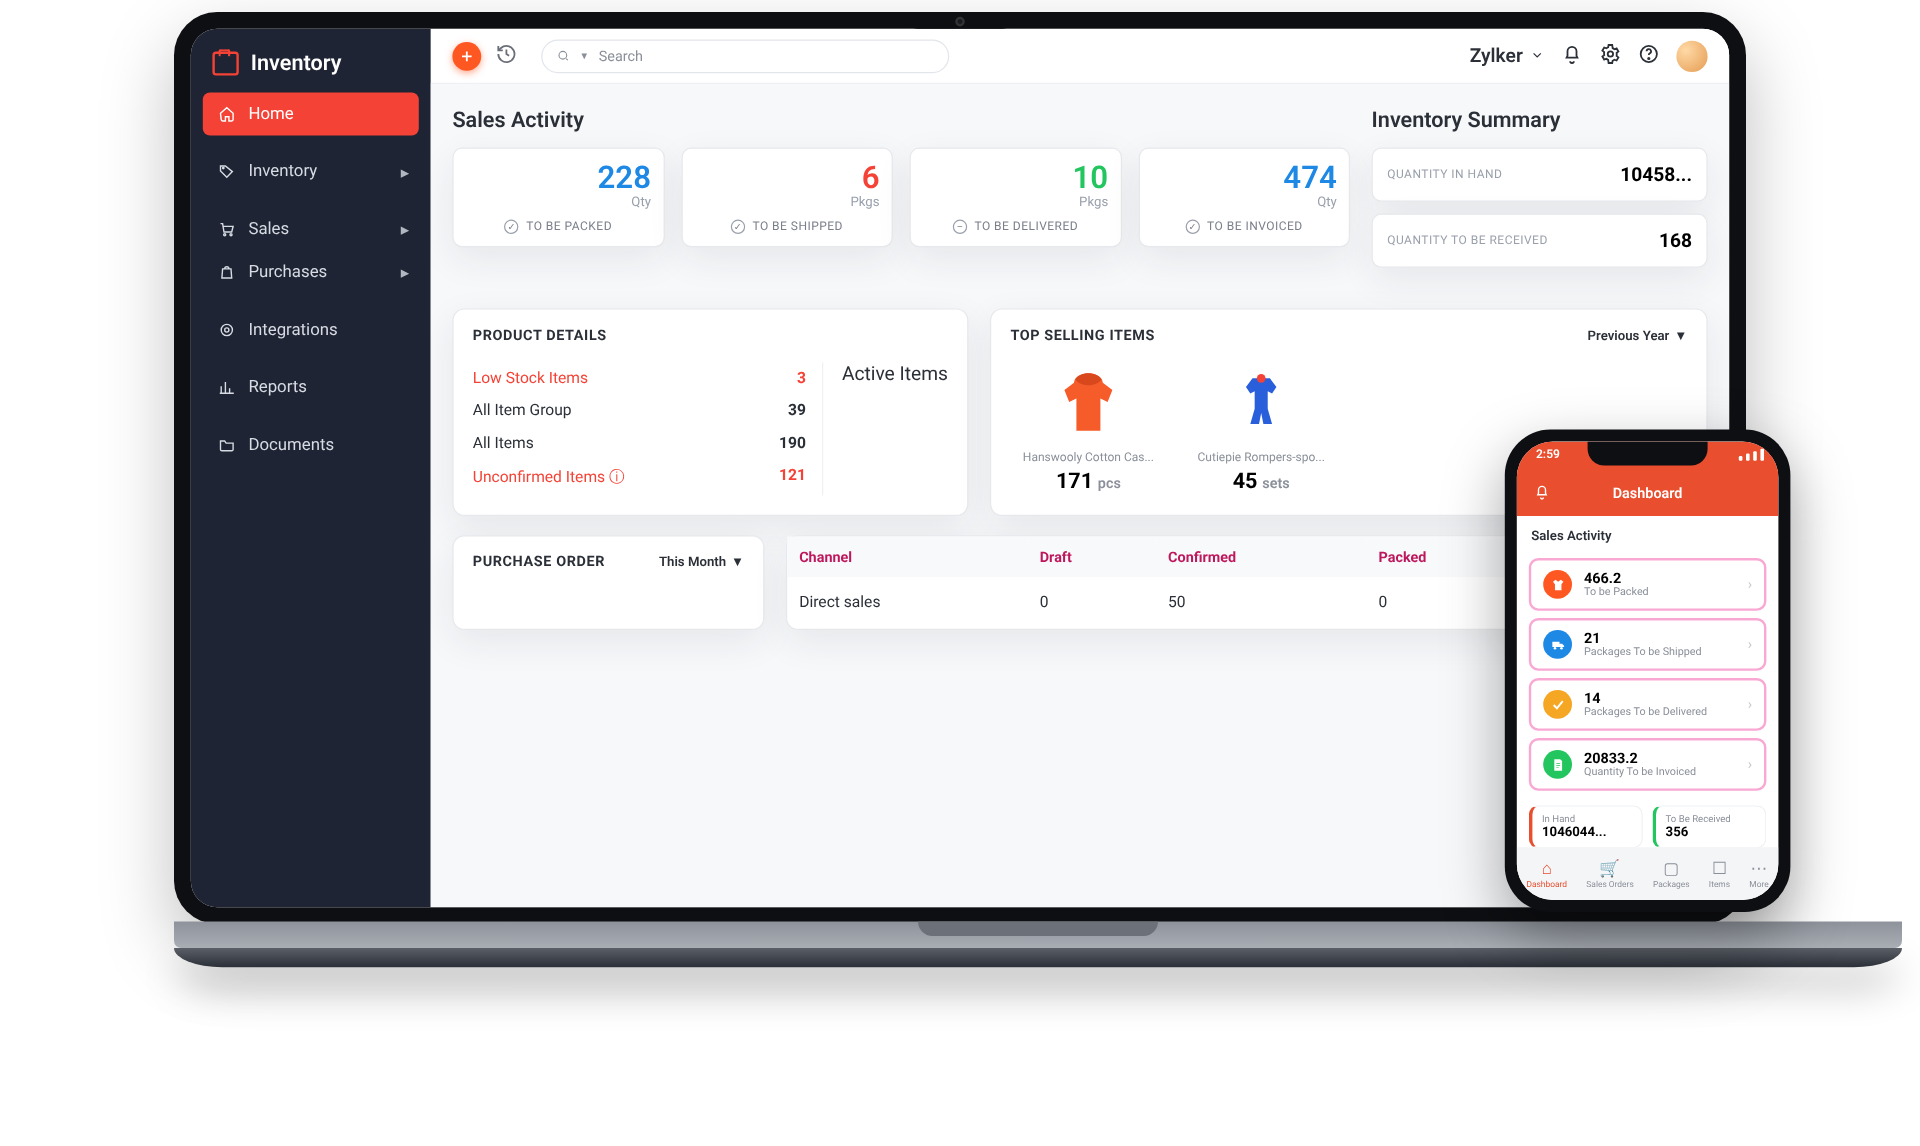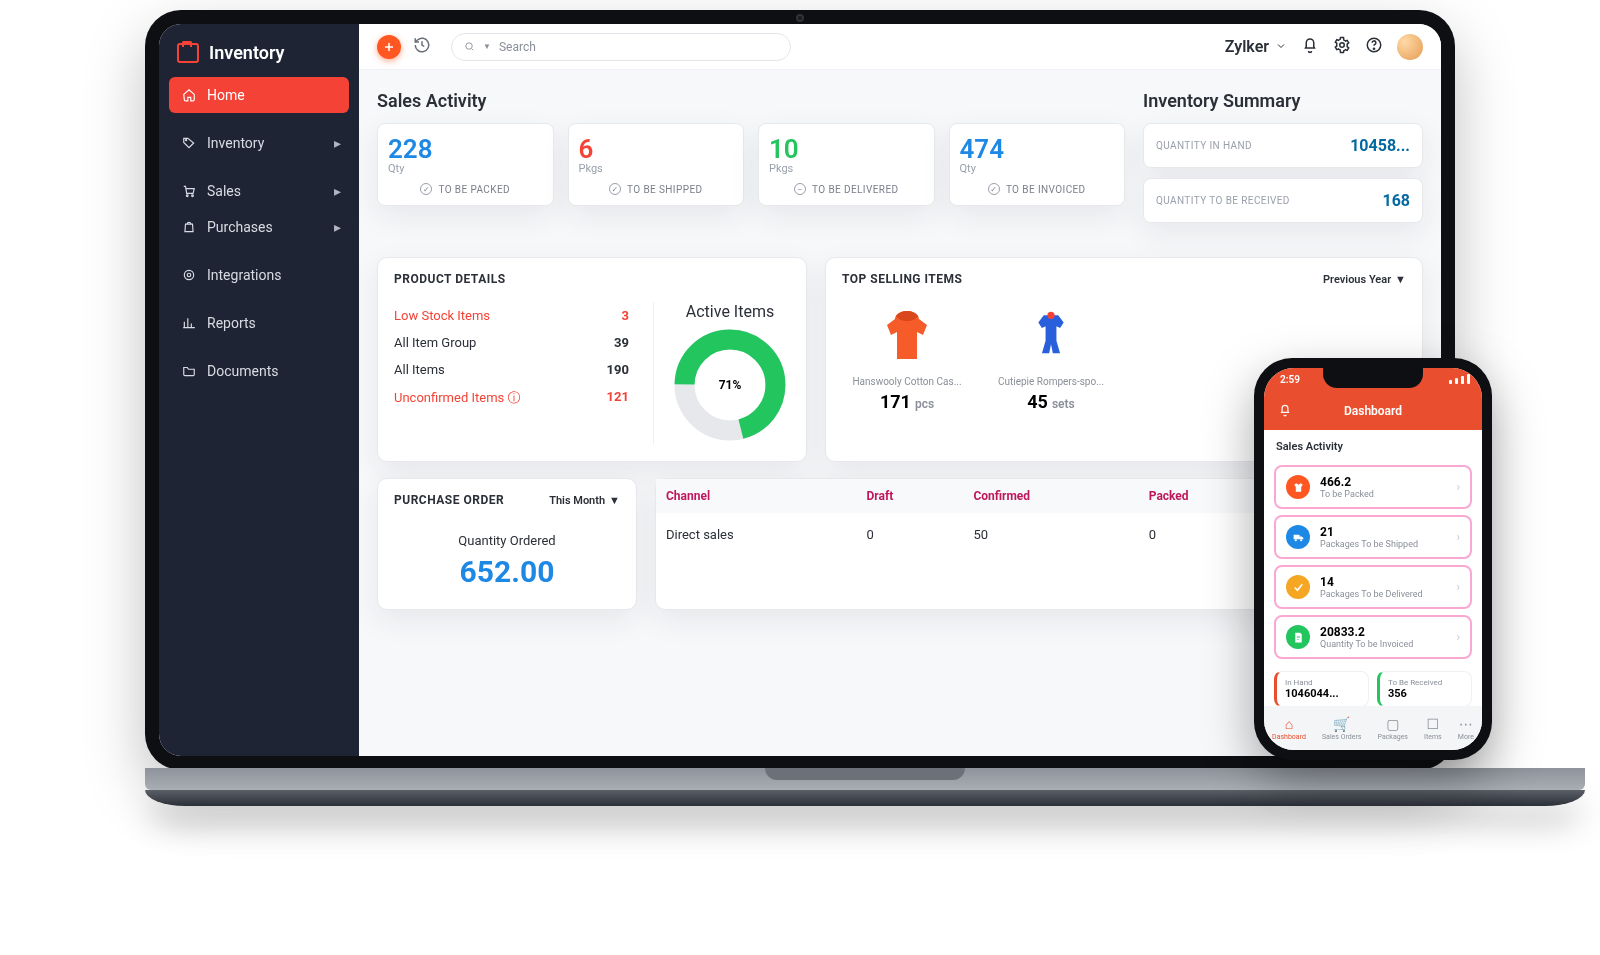--- a/index.html
+++ b/index.html
@@ -54,36 +54,36 @@
   .avatar{width:26px;height:26px;border-radius:50%;background:radial-gradient(circle at 30% 30%,#ffd9a6,#e59c52)}
 
   .content{padding:14px 18px 0 18px;background:#f7f8fa;flex:1;overflow:hidden}
   .section-title{font-size:18px;font-weight:600;color:#2b2f37;margin:6px 0 12px}
 
   .row{display:flex;gap:18px}
   .left-col{flex:1;min-width:0}
   .right-col{width:280px;flex:0 0 280px}
 
   .cards{display:flex;gap:14px}
-  .stat{flex:1;background:var(--card);border:1px solid var(--border);border-radius:8px;padding:10px 10px 10px;text-align:left;box-shadow:var(--shadow)}
+  .stat{flex:1;background:var(--card);border:1px solid var(--border);border-radius:8px;padding:10px 10px 10px;text-align:right;box-shadow:var(--shadow)}
   .stat .num{font-size:26px;font-weight:600}
   .stat .sub{font-size:11px;color:#99a0ac;margin-top:-2px}
   .stat .micro{font-size:10px;color:#7a7f8a;margin-top:8px;display:flex;align-items:center;justify-content:center;gap:6px;letter-spacing:.4px}
   .micro .dot{width:12px;height:12px;border:1.5px solid #9aa0ab;border-radius:50%;display:inline-flex;align-items:center;justify-content:center;font-size:8px}
 
   .invcard{background:var(--card);border:1px solid var(--border);border-radius:8px;padding:12px 12px;margin-bottom:10px;display:flex;align-items:center;justify-content:space-between;box-shadow:var(--shadow)}
   .invcard .lab{font-size:10px;color:#9aa0ab;letter-spacing:.4px}
-  .invcard .val{font-weight:700;color:#0369a1}
+  .invcard .val{font-weight:700;color:#000000}
 
   .panel{background:var(--card);border:1px solid var(--border);border-radius:10px;box-shadow:var(--shadow)}
   .panel .hd{display:flex;align-items:center;justify-content:space-between;padding:14px 16px 6px 16px}
   .panel .hd .ttl{font-size:12px;letter-spacing:.5px;color:#2b2f37;font-weight:700}
   .dd{font-size:11px;color:#2b2f37;font-weight:600;display:flex;align-items:center;gap:4px}
 
-  .pd-body{display:flex;gap:24px;padding:10px 16px 16px}
+  .pd-body{display:flex;gap:13px;padding:10px 16px 16px}
   .pd-list{flex:1}
   .pd-list .r{display:flex;justify-content:space-between;padding:6px 0;font-size:13px;color:#2b2f37}
   .pd-list .r.red{color:var(--red)}
   .pd-list .r .v{font-weight:700}
   .donut{width:120px;height:120px;position:relative}
   .donut .lbl{position:absolute;inset:0;display:flex;align-items:center;justify-content:center;font-size:12px;font-weight:700}
   .active-t{font-size:16px;color:#2b2f37;text-align:center;margin-bottom:4px}
 
   .ts-body{display:flex;gap:14px;padding:10px 16px 14px;overflow:hidden}
   .ts-item{width:130px;text-align:center}
@@ -353,27 +353,20 @@
                           <span>All Items</span>
                           <span class="v">190</span>
                         </div>
                       <div class="r red">
                         <span><span>Unconfirmed Items</span> <span>ⓘ</span></span>
                         <span class="v">121</span>
                       </div>
                     </div>
                     <div style="border-left:1px solid #eef0f3;padding-left:16px">
                       <div class="active-t">Active Items</div>
-                      <div class="donut">
-                        <svg viewBox="0 0 42 42" width="120" height="120">
-                          <circle cx="21" cy="21" r="15.9" fill="none" stroke="#e6e8ec" stroke-width="7"></circle>
-                          <circle cx="21" cy="21" r="15.9" fill="none" stroke="#22c55e" stroke-width="7" stroke-dasharray="71 29" stroke-dashoffset="25" transform="rotate(-90 21 21)"></circle>
-                        </svg>
-                        <div class="lbl">71%</div>
-                      </div>
                     </div>
                   </div>
                 </div>
 
                 <div class="panel" style="flex:1;min-width:0">
                   <div class="hd">
                     <span class="ttl">TOP SELLING ITEMS</span>
                     <span class="dd">
                         <span>Previous Year</span> 
                         <span>▼</span>
@@ -405,24 +398,20 @@
               </div>
 
               <div class="grid2">
                 <div class="panel po">
                   <div class="hd">
                     <span class="ttl">PURCHASE ORDER</span>
                     <span class="dd">
                         <span>This Month</span> 
                         <span>▼</span>
                       </span>
-                  </div>
-                  <div class="po-body">
-                    <div class="t">Quantity Ordered</div>
-                    <div class="v">652.00</div>
                   </div>
                 </div>
                 <div class="panel so">
                   <table class="tbl">
                     <thead>
                         <tr>
                       <th>Channel</th>
                       <th>Draft</th>
                       <th>Confirmed</th>
                       <th>Packed</th>

